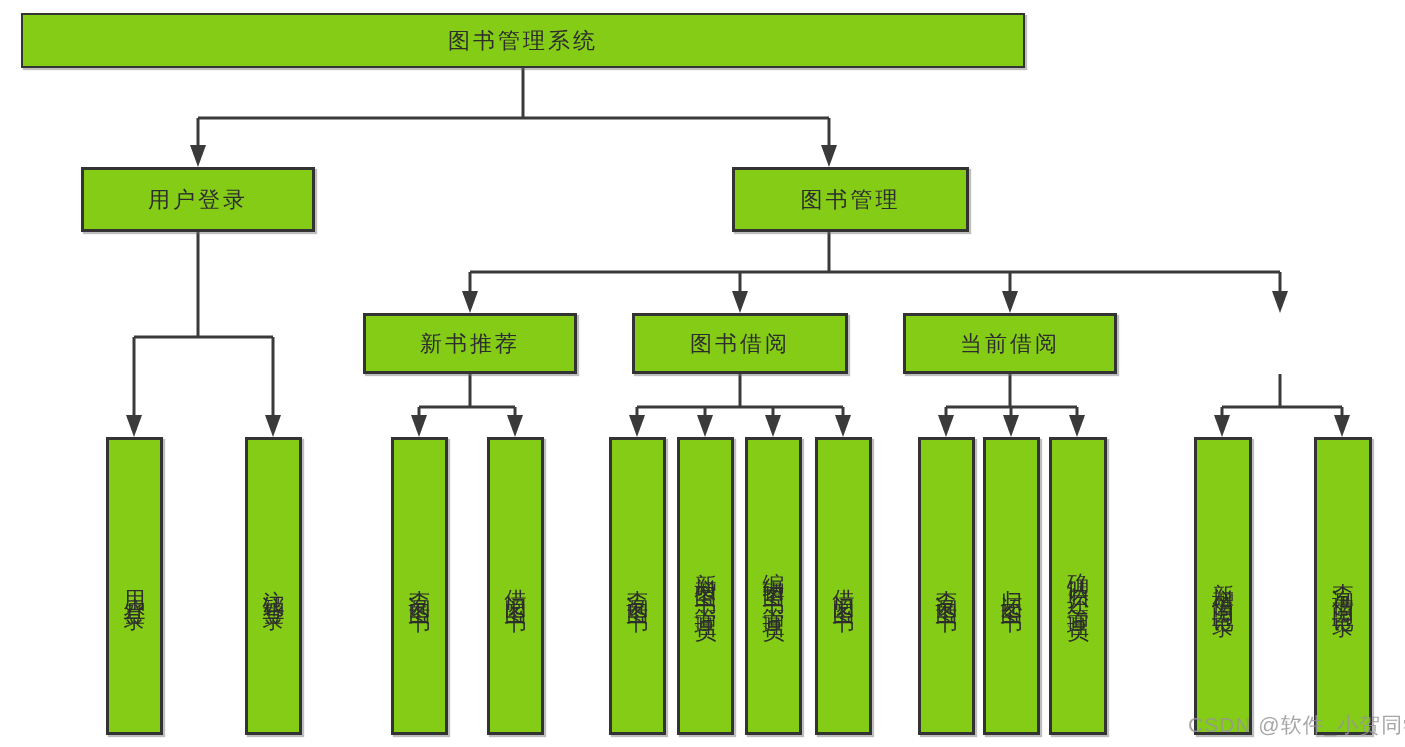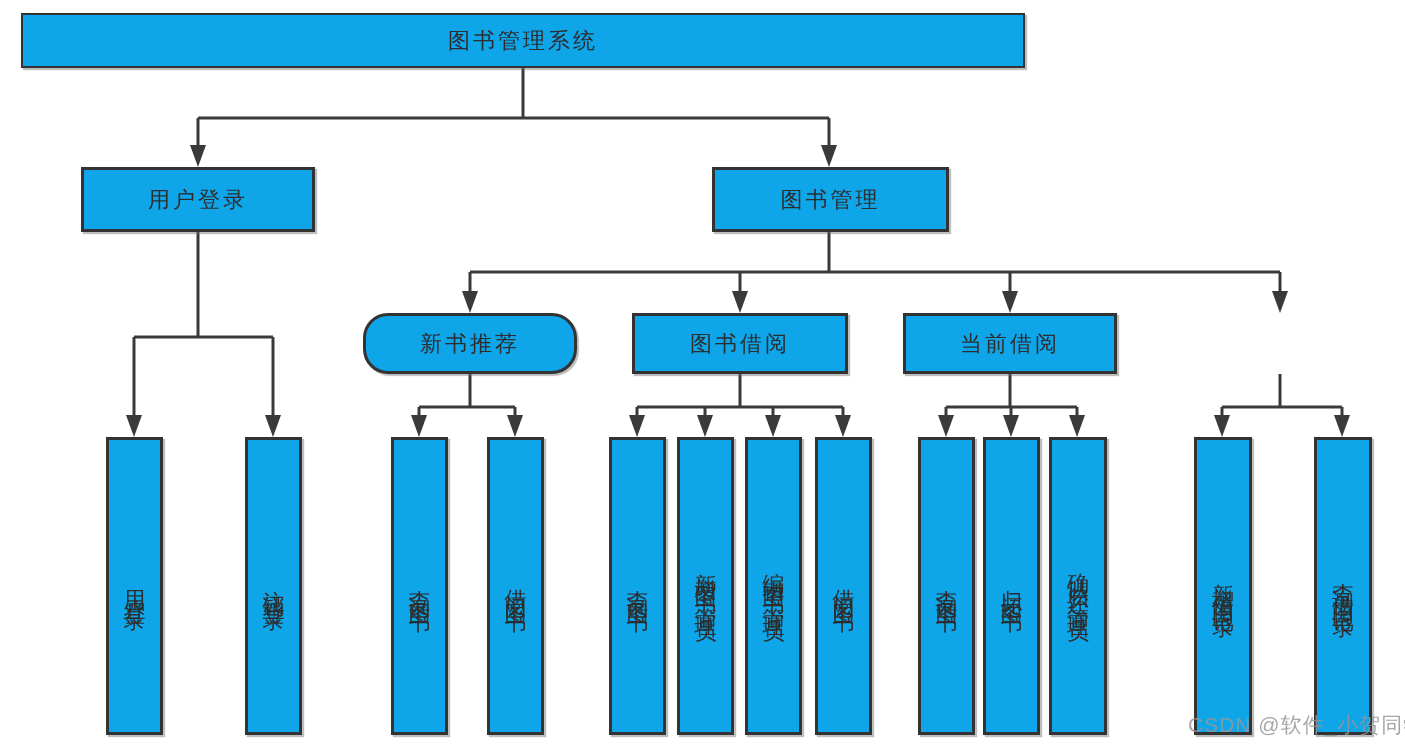--- a/index.html
+++ b/index.html
@@ -2,21 +2,21 @@
 <html><head>
 <meta charset="utf-8">
 <style>
   html,body { margin:0; padding:0; background:#ffffff; }
   #canvas {
     position:relative; width:1405px; height:747px; background:#ffffff;
     font-family:"Liberation Sans","DejaVu Sans",sans-serif; overflow:hidden;
   }
   #wires { position:absolute; left:0; top:0; z-index:1; }
   .box {
-    position:absolute; box-sizing:border-box; background:#0ea5e9;
+    position:absolute; box-sizing:border-box; background:#84cc16;
     border:3px solid #333333; color:#2d2d2d; z-index:2;
     display:flex; align-items:center; justify-content:center;
     box-shadow:2px 2px 1px rgba(110,110,110,0.45);
   }
   .hbox { font-size:22px; letter-spacing:3px; white-space:nowrap; }
   .root { border-width:2px; }
   .leaf span {
     writing-mode:vertical-rl; text-orientation:mixed;
     font-size:22px; letter-spacing:7px; line-height:1;
   }
@@ -100,25 +100,25 @@
     </g>
   </svg>
 
   <div class="box hbox root" style="left:21px; top:13px; width:1004px; height:55px;">
     <span>图书管理系统</span>
   </div>
 
   <div class="box hbox" style="left:81px; top:167px; width:234px; height:65px;">
     <span>用户登录</span>
   </div>
-  <div class="box hbox" style="left:712px; top:167px; width:237px; height:65px;">
+  <div class="box hbox" style="left:732px; top:167px; width:237px; height:65px;">
     <span>图书管理</span>
   </div>
 
-  <div class="box hbox" style="left:363px; top:313px; width:214px; height:61px;border-radius:25px;">
+  <div class="box hbox" style="left:363px; top:313px; width:214px; height:61px;">
     <span>新书推荐</span>
   </div>
   <div class="box hbox" style="left:903px; top:313px; width:214px; height:61px;">
     <span>当前借阅</span>
   </div>
   <div class="box hbox" style="left:632px; top:313px; width:216px; height:61px;">
     <span>图书借阅</span>
   </div>
 
   <div class="box leaf" style="left:106px; top:437px; width:57px; height:298px;">

